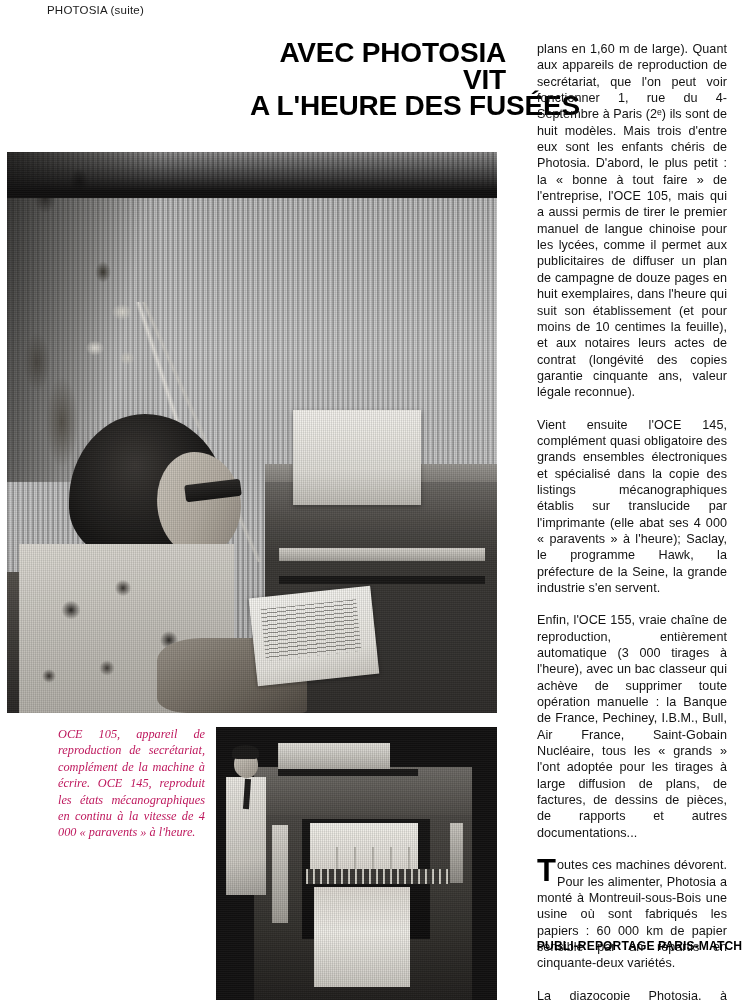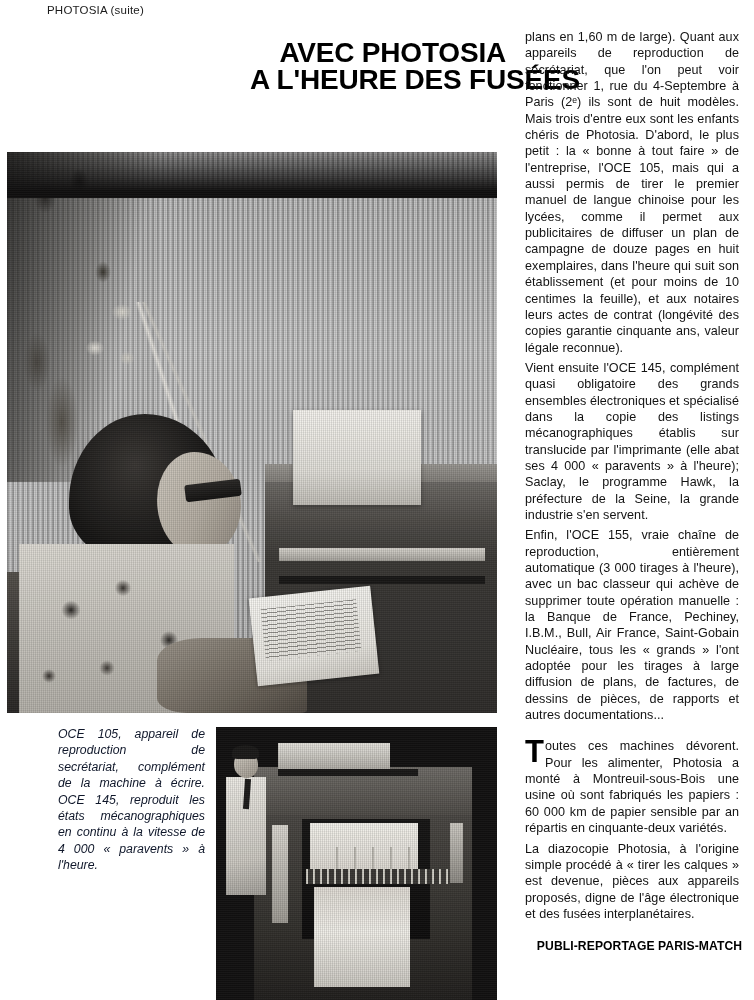--- a/index.html
+++ b/index.html
@@ -49,21 +49,21 @@
     position: absolute;
     left: 521px;
     top: 25px;
     width: 222px;
     font-size: 12.6px;
     line-height: 16.35px;
     text-align: justify;
     color: #131313;
     letter-spacing: 0.05px;
   }
-  #right-column p { margin: 4px; }
+  #right-column p { margin: 16px; }
   #right-column p.gap-before { margin-top: 15px; }
 
   .dropcap-para {
     position: relative;
   }
   .dropcap {
     float: left;
     font-size: 31px;
     line-height: 25px;
     font-weight: bold;
@@ -293,21 +293,22 @@
   
   #photo-caption {
     position: absolute;
     left: 58px;
     top: 726px;
     width: 147px;
     font-style: italic;
     font-size: 12.3px;
     line-height: 16.4px;
     text-align: justify;
-    color: #0f172a;
+    color: #be185d;
+    font-family: Liberation Serif, serif;
   }
   #photo-caption p { margin: 0; }
 
   
   #footer-credit {
     position: absolute;
     right: 12px;
     top: 938px;
     font-weight: bold;
     font-size: 13.2px;
@@ -318,20 +319,21 @@
     color: #000;
   }
 </style>
 </head>
 <body>
 
 <div id="running-head">PHOTOSIA (suite)</div>
 
 <div id="headline">
   <span class="hl-line">AVEC PHOTOSIA</span>
+  <span class="hl-line">VIT</span>
   <span class="hl-line">A L'HEURE DES FUSÉES</span>
 </div>
 
 <div class="photo" id="photo-main">
   <div class="layer wallpaper"></div>
   <div class="layer bouquet"></div>
   <div class="layer stems"></div>
   <div class="layer shelf"></div>
   <div class="layer copier-top"></div>
   <div class="layer copier"></div>

